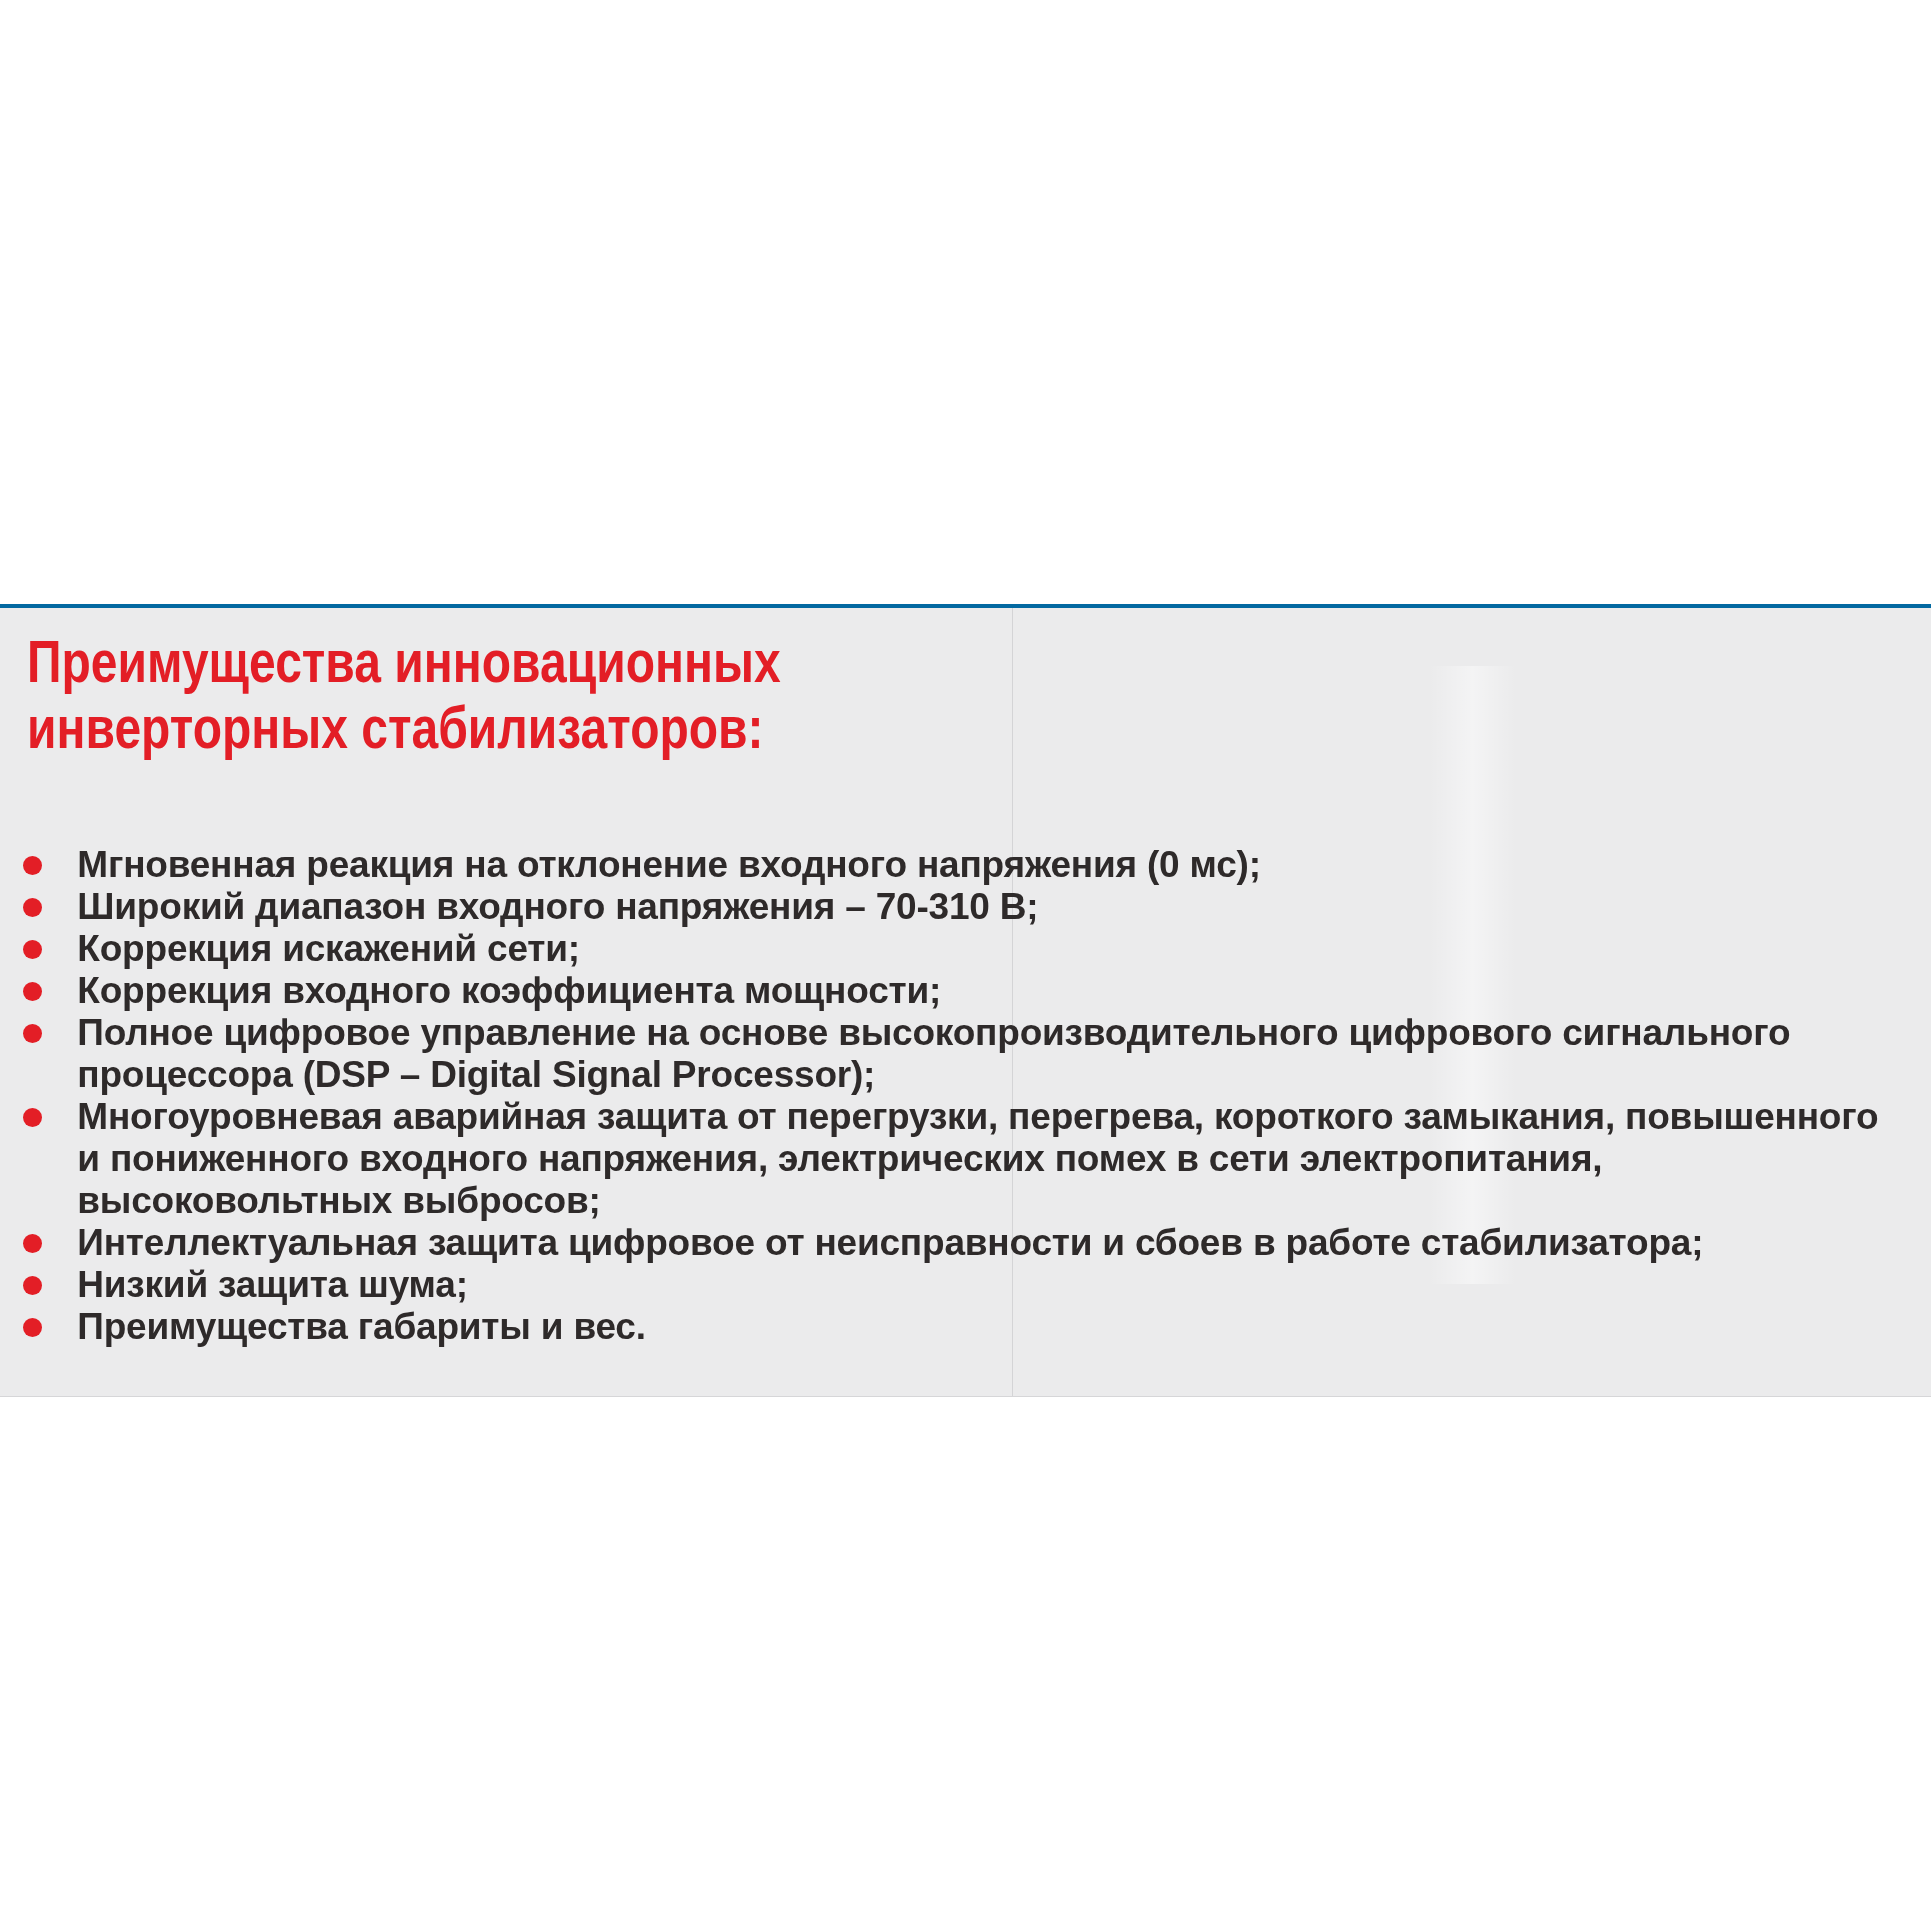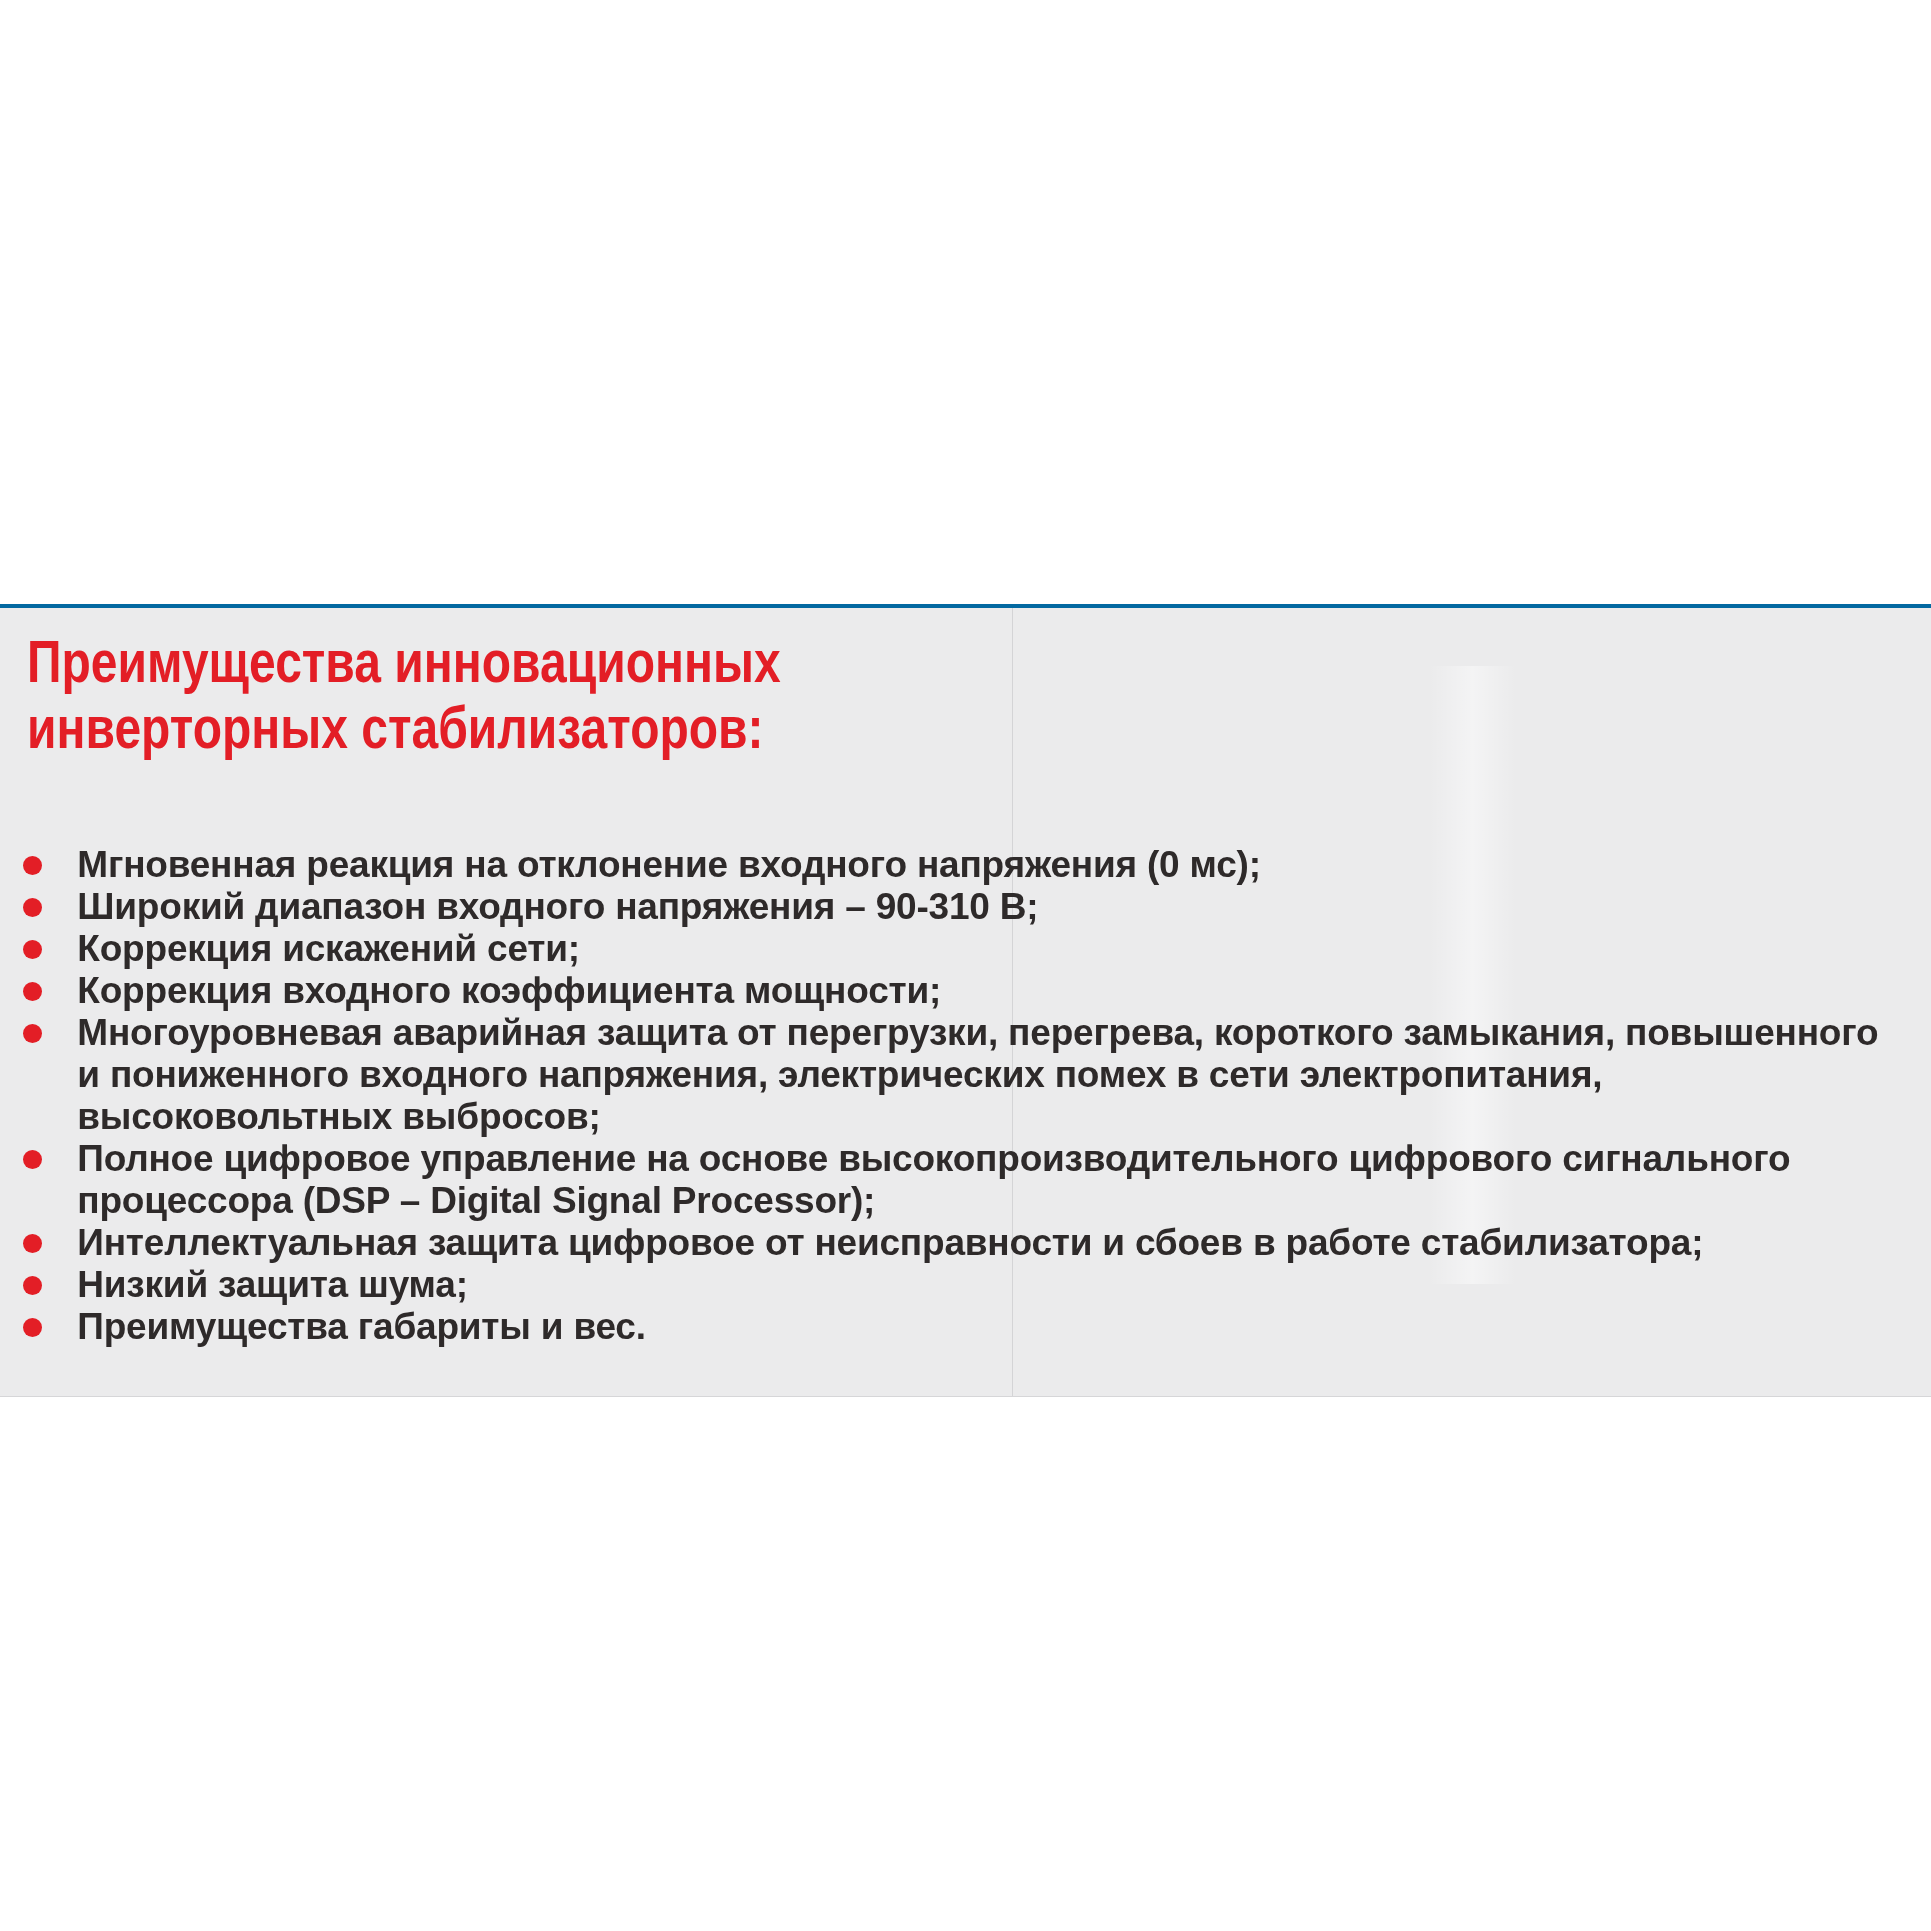--- a/index.html
+++ b/index.html
@@ -84,21 +84,21 @@
   <div class="item">
     <span class="dot"></span>
     <div class="lines">
             <div class="line">Мгновенная реакция на отклонение входного напряжения (0 мс);</div>
           </div>
   </div>
 
   <div class="item">
     <span class="dot"></span>
     <div class="lines">
-            <div class="line">Широкий диапазон входного напряжения – 90-310 В;</div>
+            <div class="line">Широкий диапазон входного напряжения – 70-310 В;</div>
           </div>
   </div>
 
 
   <div class="item">
     <span class="dot"></span>
     <div class="lines">
             <div class="line">Коррекция искажений сети;</div>
           </div>
   </div>
@@ -106,31 +106,31 @@
   <div class="item">
     <span class="dot"></span>
     <div class="lines">
             <div class="line">Коррекция входного коэффициента мощности;</div>
           </div>
   </div>
 
   <div class="item">
     <span class="dot"></span>
     <div class="lines">
-            <div class="line">Многоуровневая аварийная защита от перегрузки, перегрева, короткого замыкания, повышенного</div>
-            <div class="line">и пониженного входного напряжения, электрических помех в сети электропитания,</div>
-            <div class="line">высоковольтных выбросов;</div>
+            <div class="line">Полное цифровое управление на основе высокопроизводительного цифрового сигнального</div>
+            <div class="line">процессора (DSP – Digital Signal Processor);</div>
           </div>
   </div>
 
   <div class="item">
     <span class="dot"></span>
     <div class="lines">
-            <div class="line">Полное цифровое управление на основе высокопроизводительного цифрового сигнального</div>
-            <div class="line">процессора (DSP – Digital Signal Processor);</div>
+            <div class="line">Многоуровневая аварийная защита от перегрузки, перегрева, короткого замыкания, повышенного</div>
+            <div class="line">и пониженного входного напряжения, электрических помех в сети электропитания,</div>
+            <div class="line">высоковольтных выбросов;</div>
           </div>
   </div>
 
   <div class="item">
     <span class="dot"></span>
     <div class="lines">
             <div class="line">Интеллектуальная защита цифровое от неисправности и сбоев в работе стабилизатора;</div>
           </div>
   </div>
 

